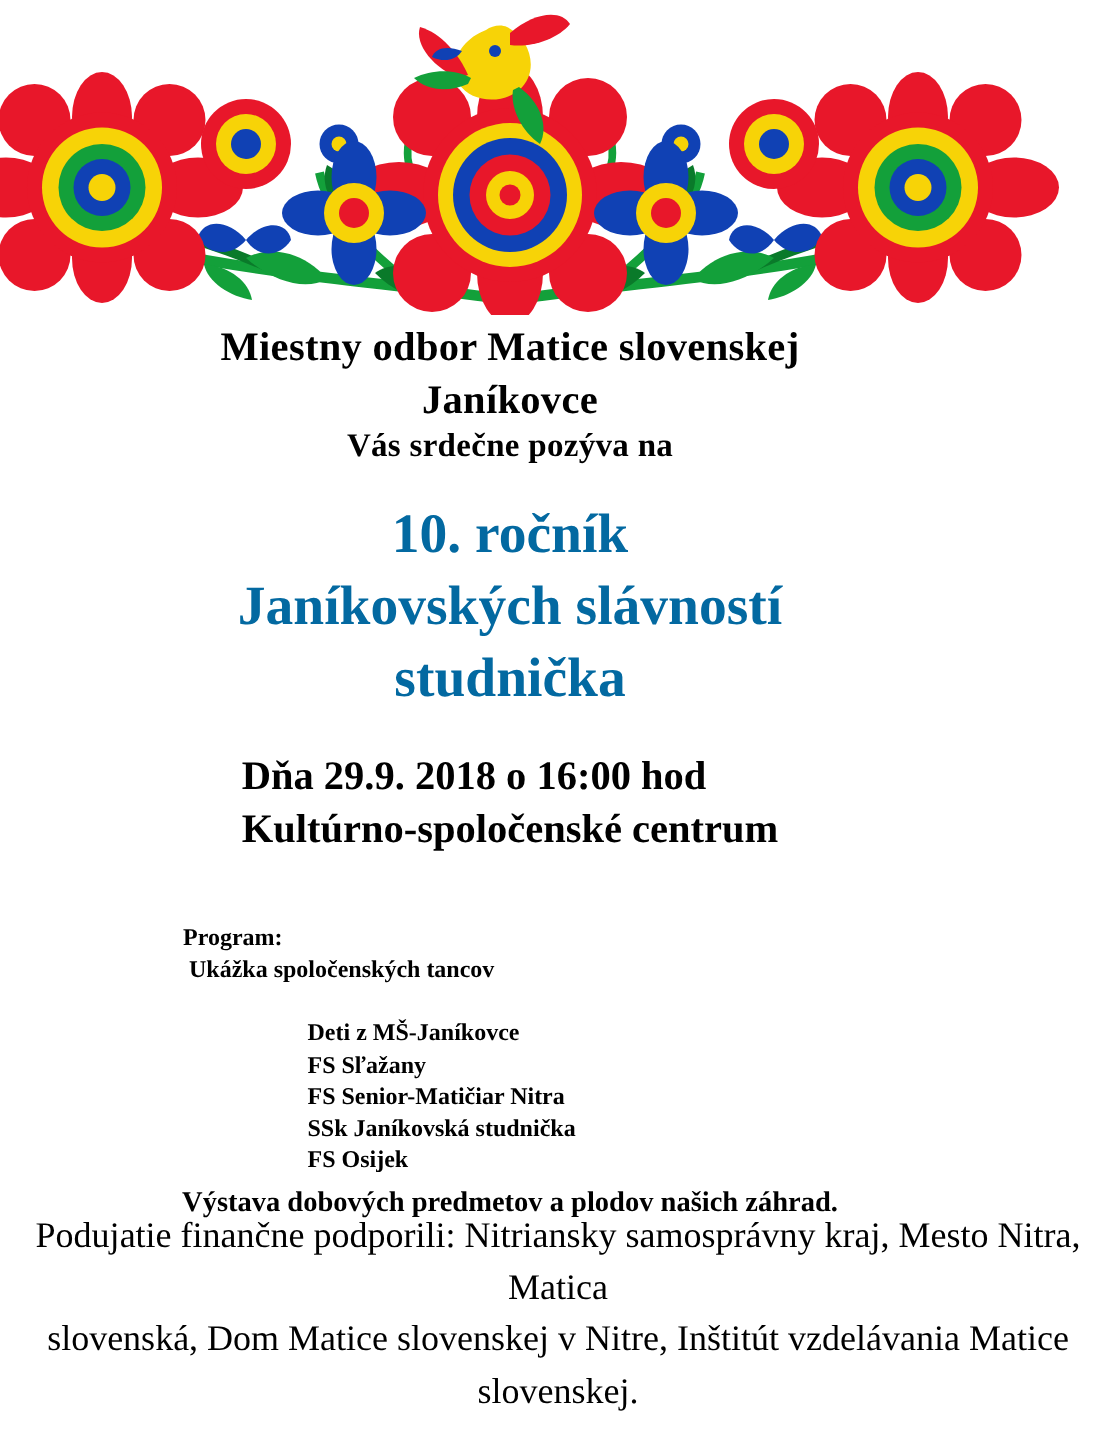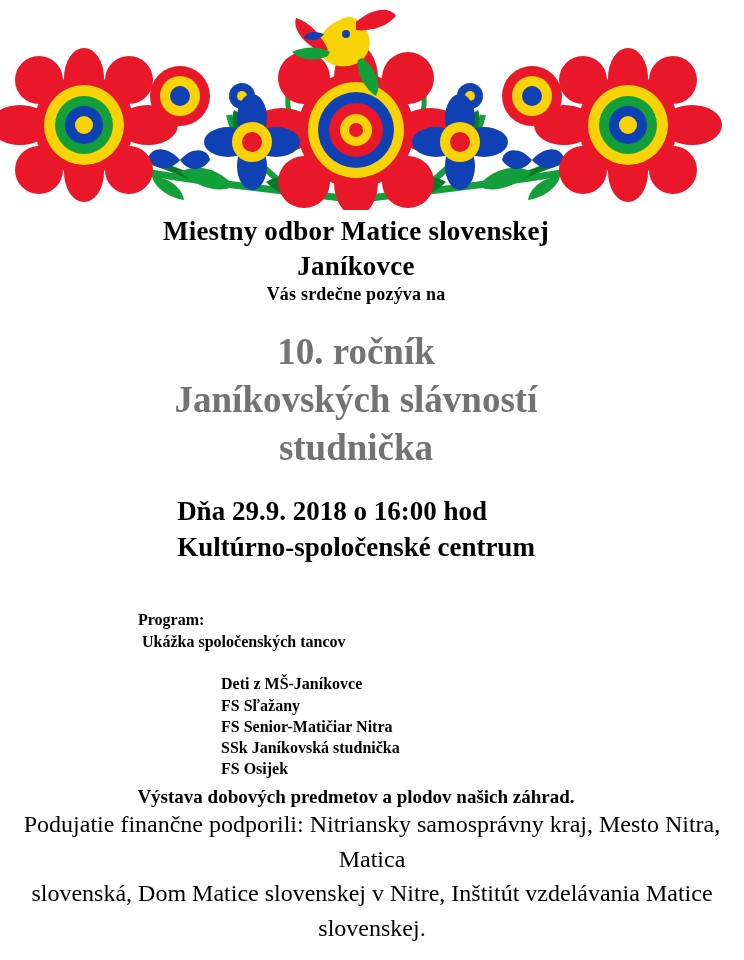--- a/index.html
+++ b/index.html
@@ -15,21 +15,20 @@
     overflow: hidden;
   }
   .poster {
     position: relative;
     width: 680px;
     height: 960px;
     background: #ffffff;
     display: flex;
     flex-direction: column;
     align-items: center;
-    padding-left: 16px;
   }
 
   
   .ornament {
     width: 744px;
     height: 210px;
     position: relative;
     flex: none;
   }
   .ornament svg {
@@ -42,30 +41,30 @@
   .invite {
     margin-top: 4px;
     text-align: center;
     font-weight: bold;
     font-size: 27px;
     line-height: 1.28;
     color: #000;
     letter-spacing: 0.2px;
   }
   .invite .line3 {
-    font-size: 18px;
+    font-size: 22px;
   }
 
   .title {
     margin-top: 22px;
     text-align: center;
     font-weight: bold;
     font-size: 37px;
     line-height: 1.3;
-    color: #737373;
+    color: #0369a1;
   }
 
   .when {
     margin-top: 22px;
     font-weight: bold;
     font-size: 27px;
     line-height: 1.33;
     color: #000;
   }
 

